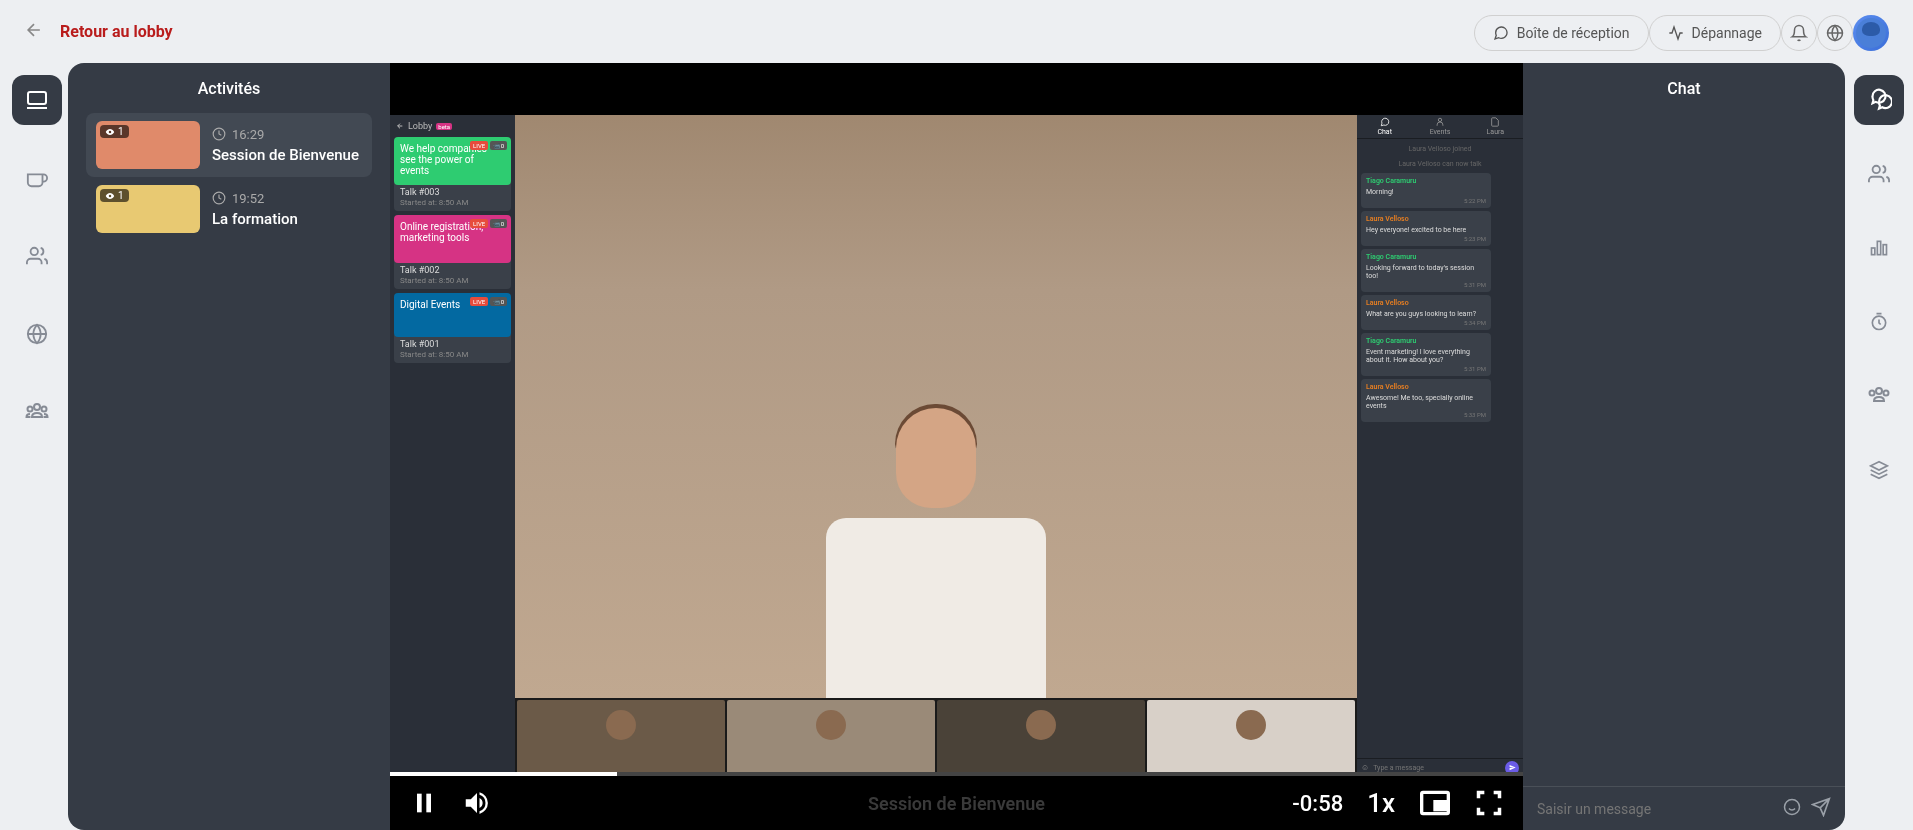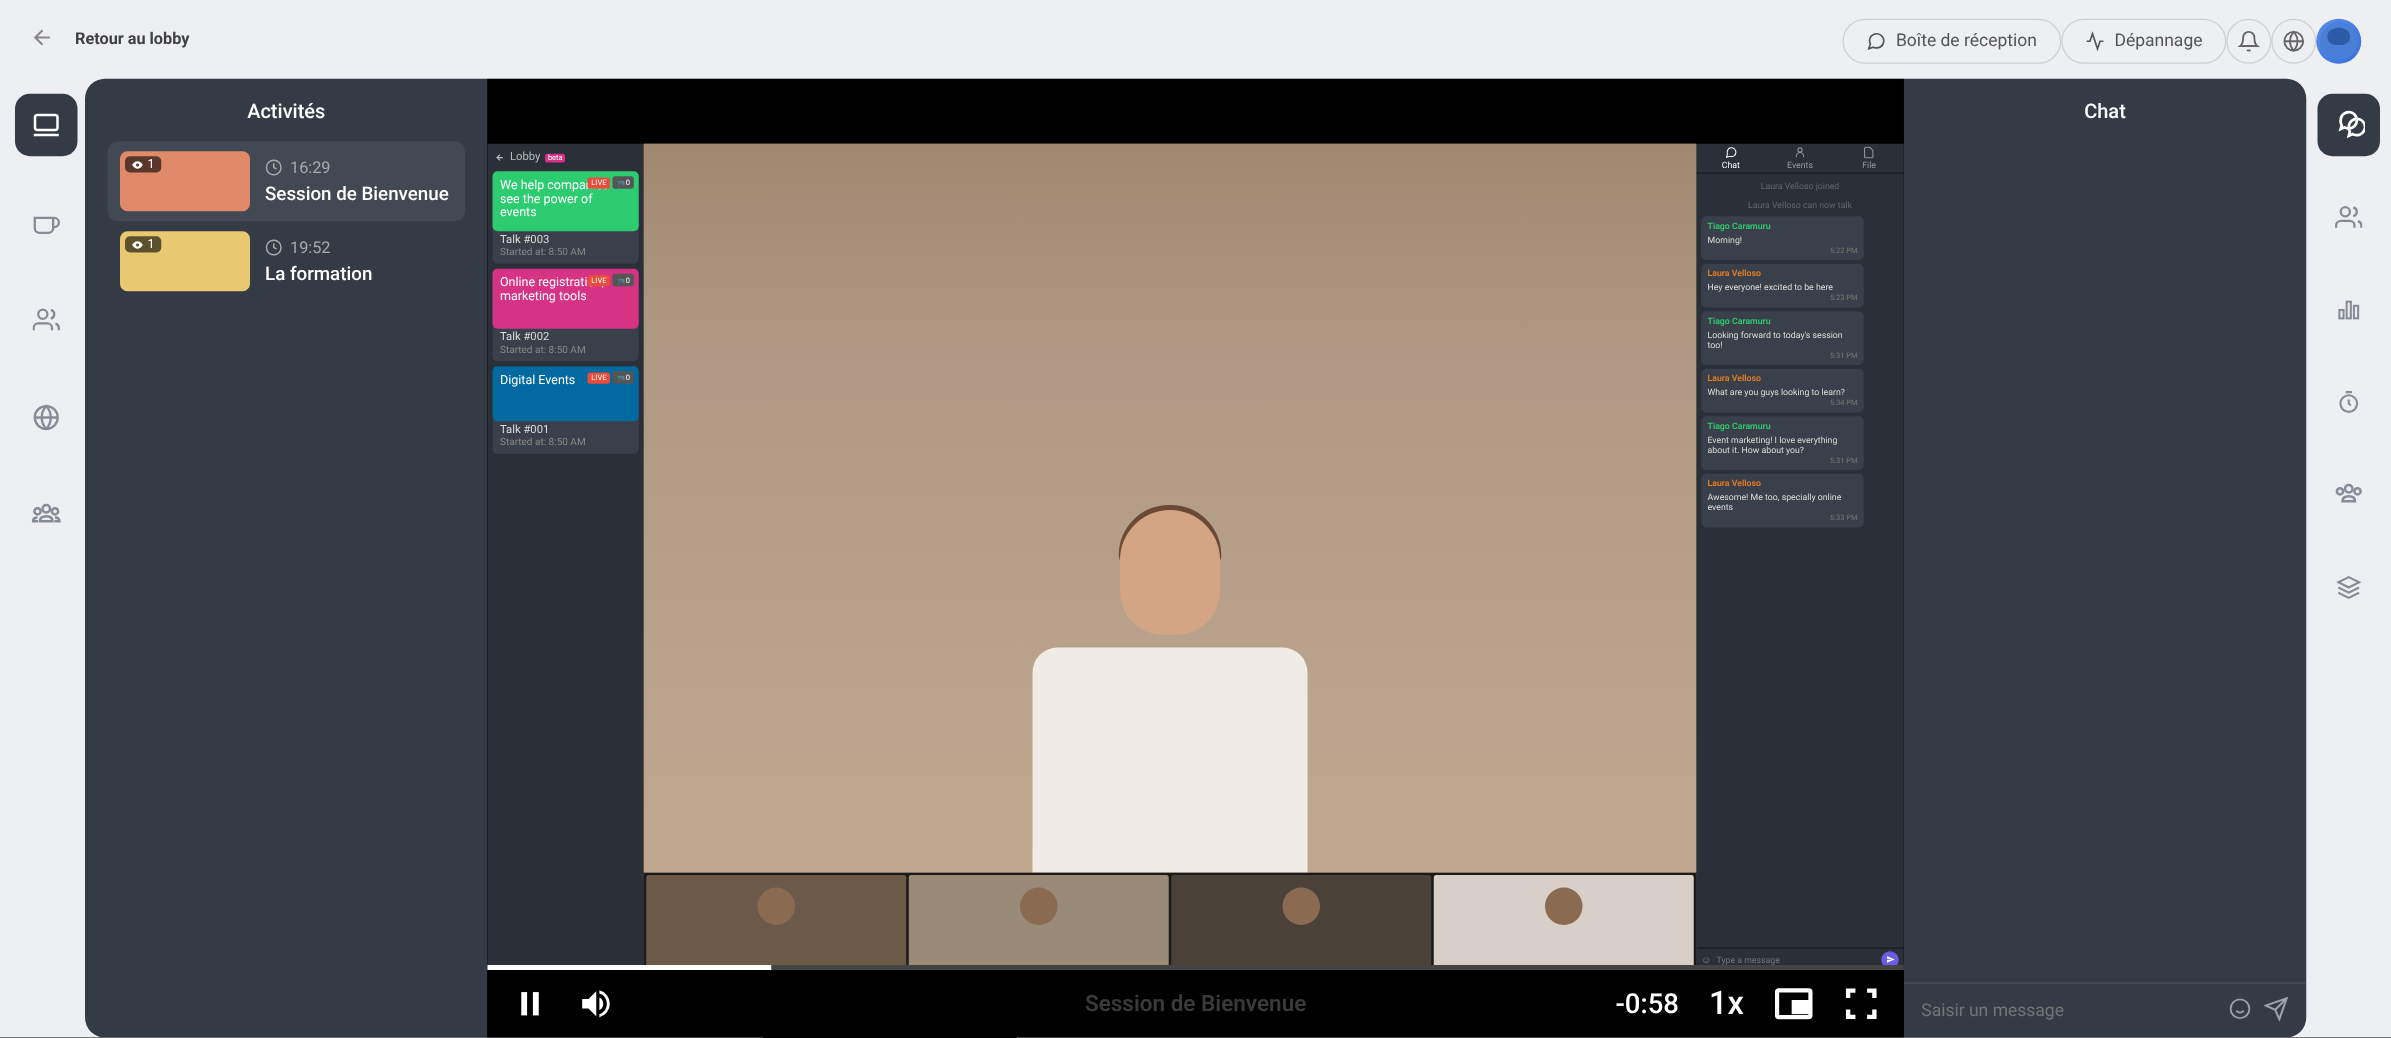--- a/index.html
+++ b/index.html
@@ -1,19 +1,19 @@
 <!DOCTYPE html>
 <html><head>
 <meta charset="utf-8">
 <style>
 *{margin:0;padding:0;box-sizing:border-box;font-family:-apple-system,BlinkMacSystemFont,"Segoe UI",Roboto,Helvetica,Arial,sans-serif}
 body{background:#edeff2;width:1913px;height:830px;overflow:hidden;position:relative}
 .top-bar{height:63px;display:flex;align-items:center;padding:0 24px;background:#edeff2}
 .back-arrow{color:#888;cursor:pointer;margin-right:16px}
-.back-text{color:#404040;font-size:13px;font-weight:700}
+.back-text{color:#b91c1c;font-size:16px;font-weight:700}
 .top-right{position:absolute;right:24px;top:15px;display:flex;gap:0}
 .pill-btn{border:1px solid #d0d0d0;border-radius:999px;padding:8px 18px;display:flex;align-items:center;gap:8px;color:#555;font-size:14px;cursor:pointer;background:transparent}
 .pill-btn svg{width:16px;height:16px}
 .circ-btn{width:36px;height:36px;border:1px solid #d0d0d0;border-radius:50%;display:flex;align-items:center;justify-content:center;cursor:pointer;color:#666}
 .avatar{width:36px;height:36px;border-radius:50%;background:linear-gradient(135deg,#5b8def,#3a6ed8);display:flex;align-items:center;justify-content:center;cursor:pointer}
 .avatar-img{width:30px;height:30px;background:#4a7fd8;border-radius:50%;position:relative}
 .avatar-img::before{content:"";position:absolute;width:18px;height:14px;background:#2c5ba8;border-radius:50% 50% 40% 40%;top:4px;left:6px}
 .main-wrap{position:absolute;top:63px;left:6px;right:6px;bottom:0;display:flex}
 .left-nav{width:62px;display:flex;flex-direction:column;align-items:center;padding-top:12px;gap:28px}
 .left-nav .nav-ic{width:50px;height:50px;display:flex;align-items:center;justify-content:center;border-radius:12px;cursor:pointer;color:#868b95}
@@ -278,21 +278,21 @@
                   <svg width="10" height="10" viewBox="0 0 24 24" fill="none" stroke="currentColor" stroke-width="2">
                     <circle cx="12" cy="7" r="4"></circle>
                     <path d="M5 21v-2a7 7 0 0114 0v2"></path>
                   </svg>
                   <span>Events</span>
                 </div>
               <div class="vid-tab">
                   <svg width="10" height="10" viewBox="0 0 24 24" fill="none" stroke="currentColor" stroke-width="2">
                     <path d="M14 2H6a2 2 0 00-2 2v16a2 2 0 002 2h12a2 2 0 002-2V8l-6-6z"></path>
                   </svg>
-                  <span>File</span>
+                  <span>Laura</span>
                 </div>
             </div>
             <div class="vid-msgs">
               <div class="vid-sys">Laura Velloso joined</div>
               <div class="vid-sys">Laura Velloso can now talk</div>
               <div class="vid-msg">
                   <div class="n c1">Tiago Caramuru</div>
                   <div class="t">Morning!</div>
                   <div class="ts">5:22 PM</div>
                 </div>

